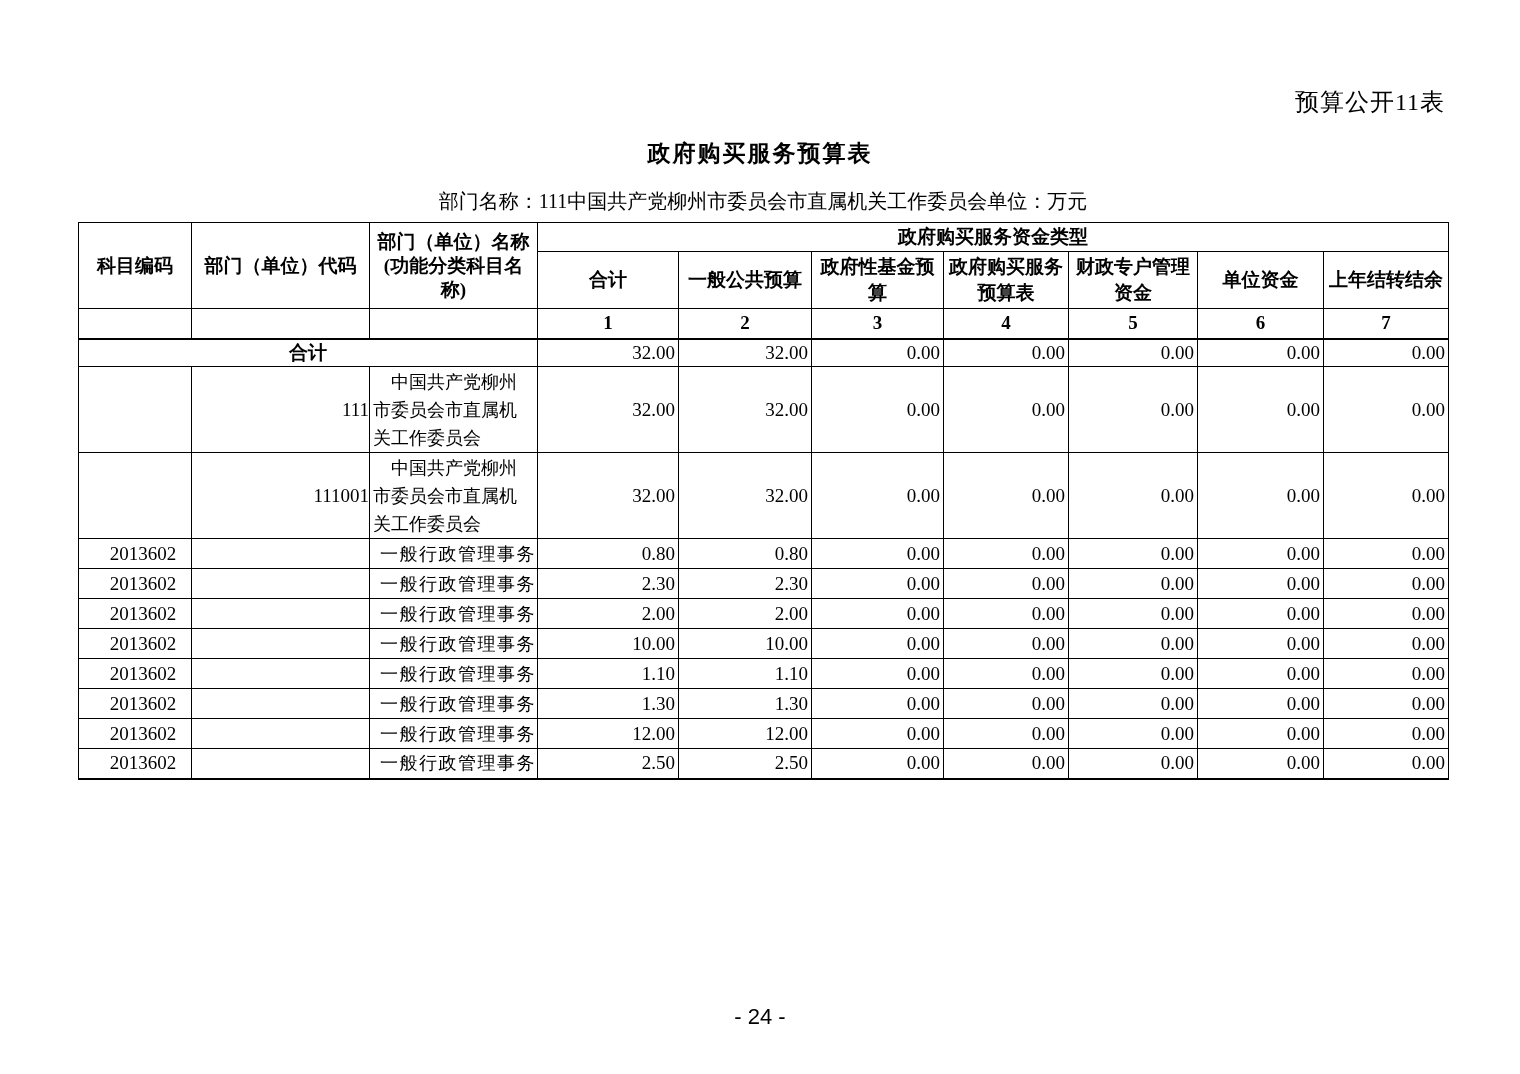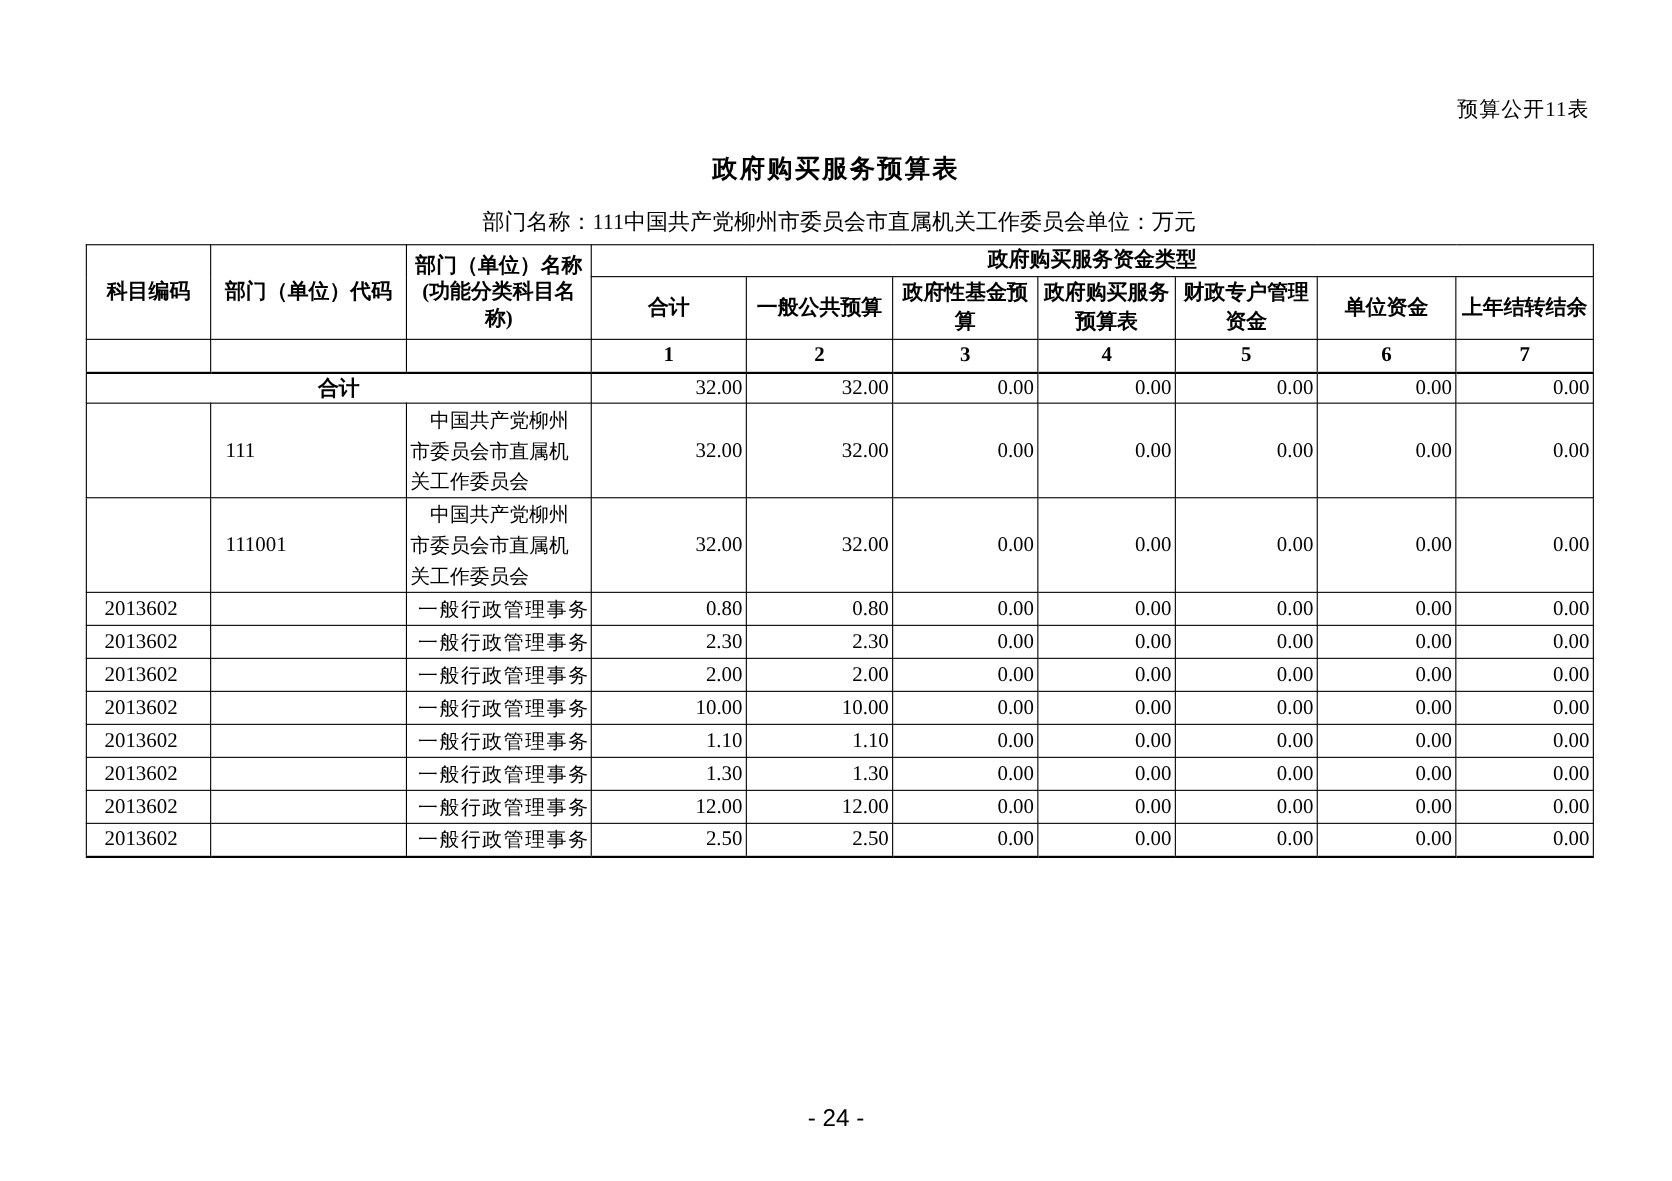--- a/index.html
+++ b/index.html
@@ -10,21 +10,21 @@
     height: 1074px;
     background: #ffffff;
     font-family: "Liberation Serif", "DejaVu Serif", serif;
     color: #000000;
     overflow: hidden;
   }
   .doc-label {
     position: absolute;
     top: 86px;
     right: 75px;
-    font-size: 19px;
+    font-size: 24px;
     letter-spacing: 1px;
   }
   .page-title {
     position: absolute;
     top: 138px;
     left: 0;
     width: 100%;
     text-align: center;
     font-size: 23px;
     font-weight: bold;
@@ -71,26 +71,26 @@
   }
   tr.summary-row { height: 28px; }
   .summary-label {
     text-align: center;
     font-weight: bold;
   }
   tbody.data-rows tr { height: 30px; }
   tbody.data-rows tr.row-tall { height: 86px; }
   tbody.data-rows tr:last-child td { border-bottom-width: 2px; }
   .cell-subject-code {
-    text-align: left;
+    text-align: center;
     padding-left: 16px;
     margin-left: 16px;
   }
   .cell-dept-code {
-    text-align: left;
+    text-align: right;
     padding-left: 13px;
   }
   .cell-org-name {
     font-size: 18px;
     line-height: 28px;
     text-align: left;
     text-indent: 1em;
     padding: 0 3px;
   }
   .cell-func-name {

